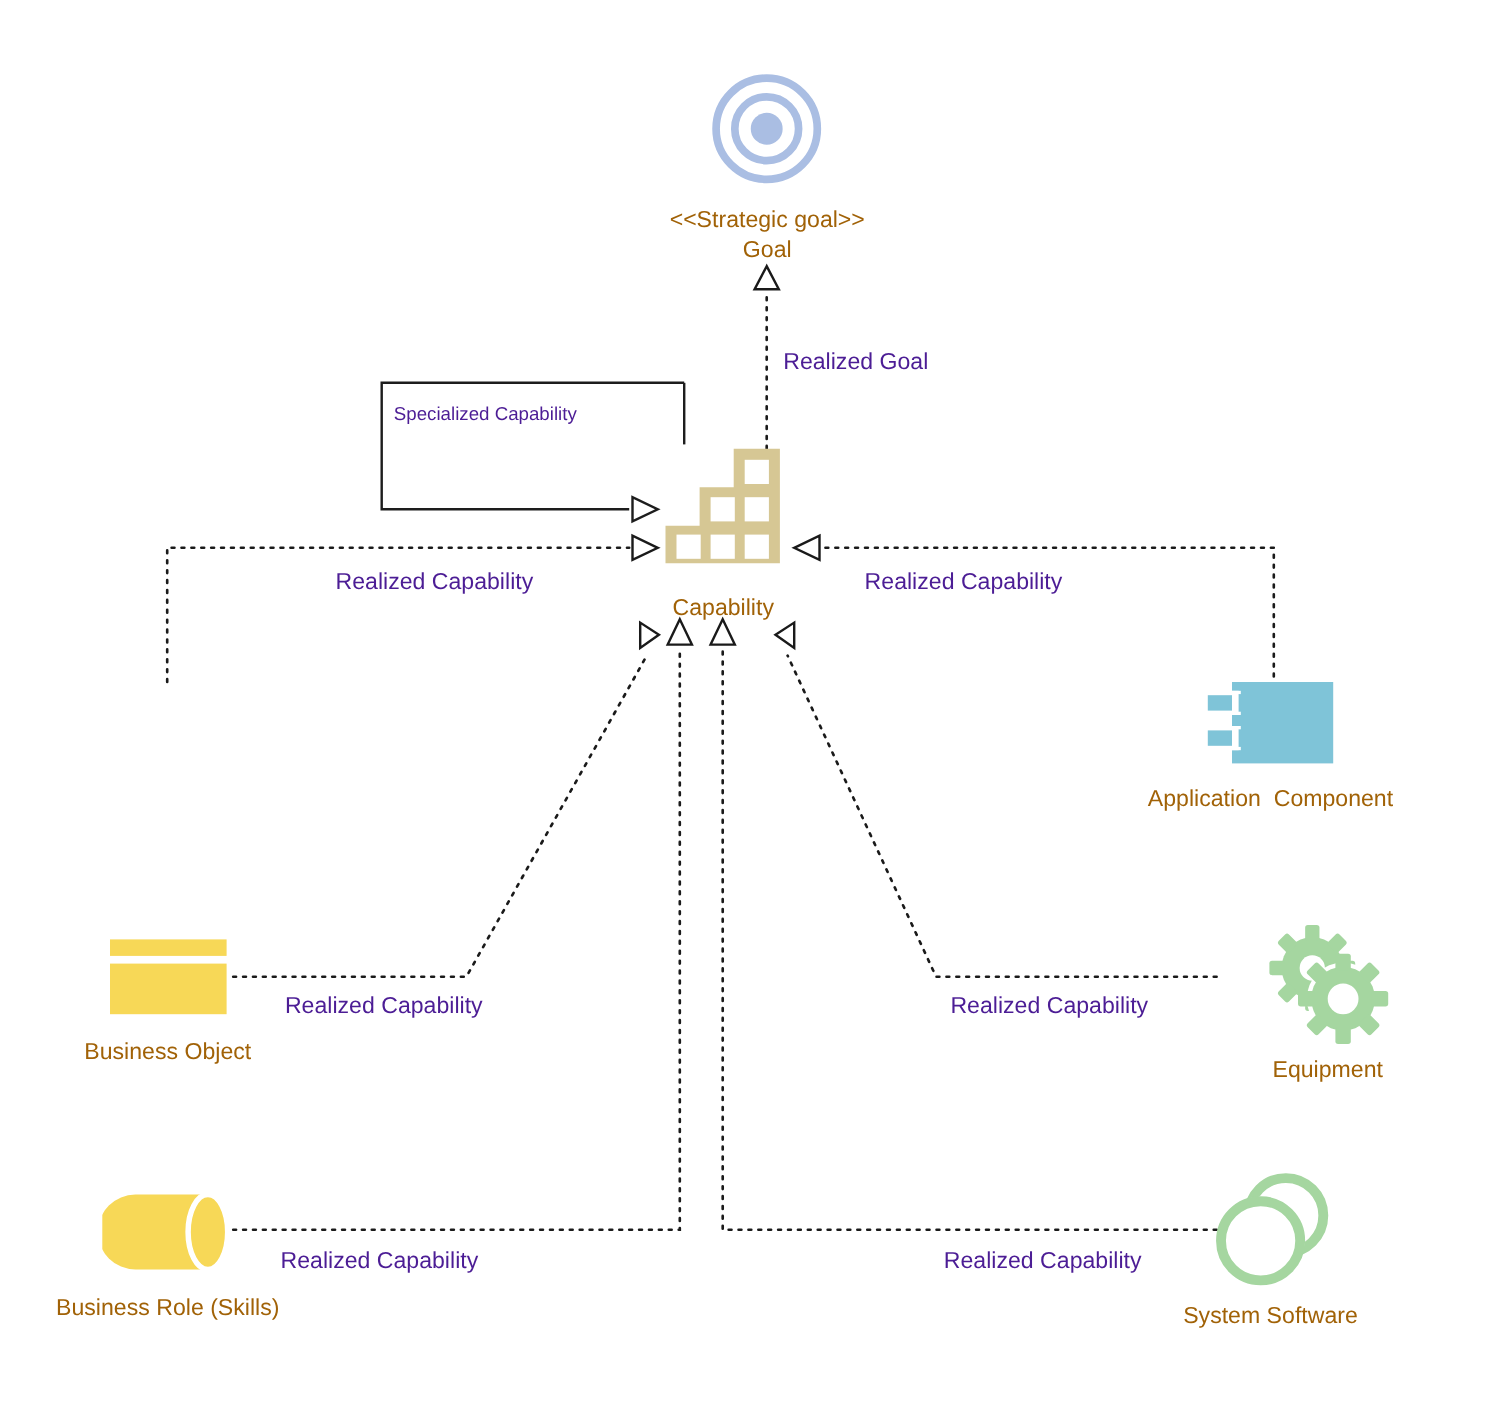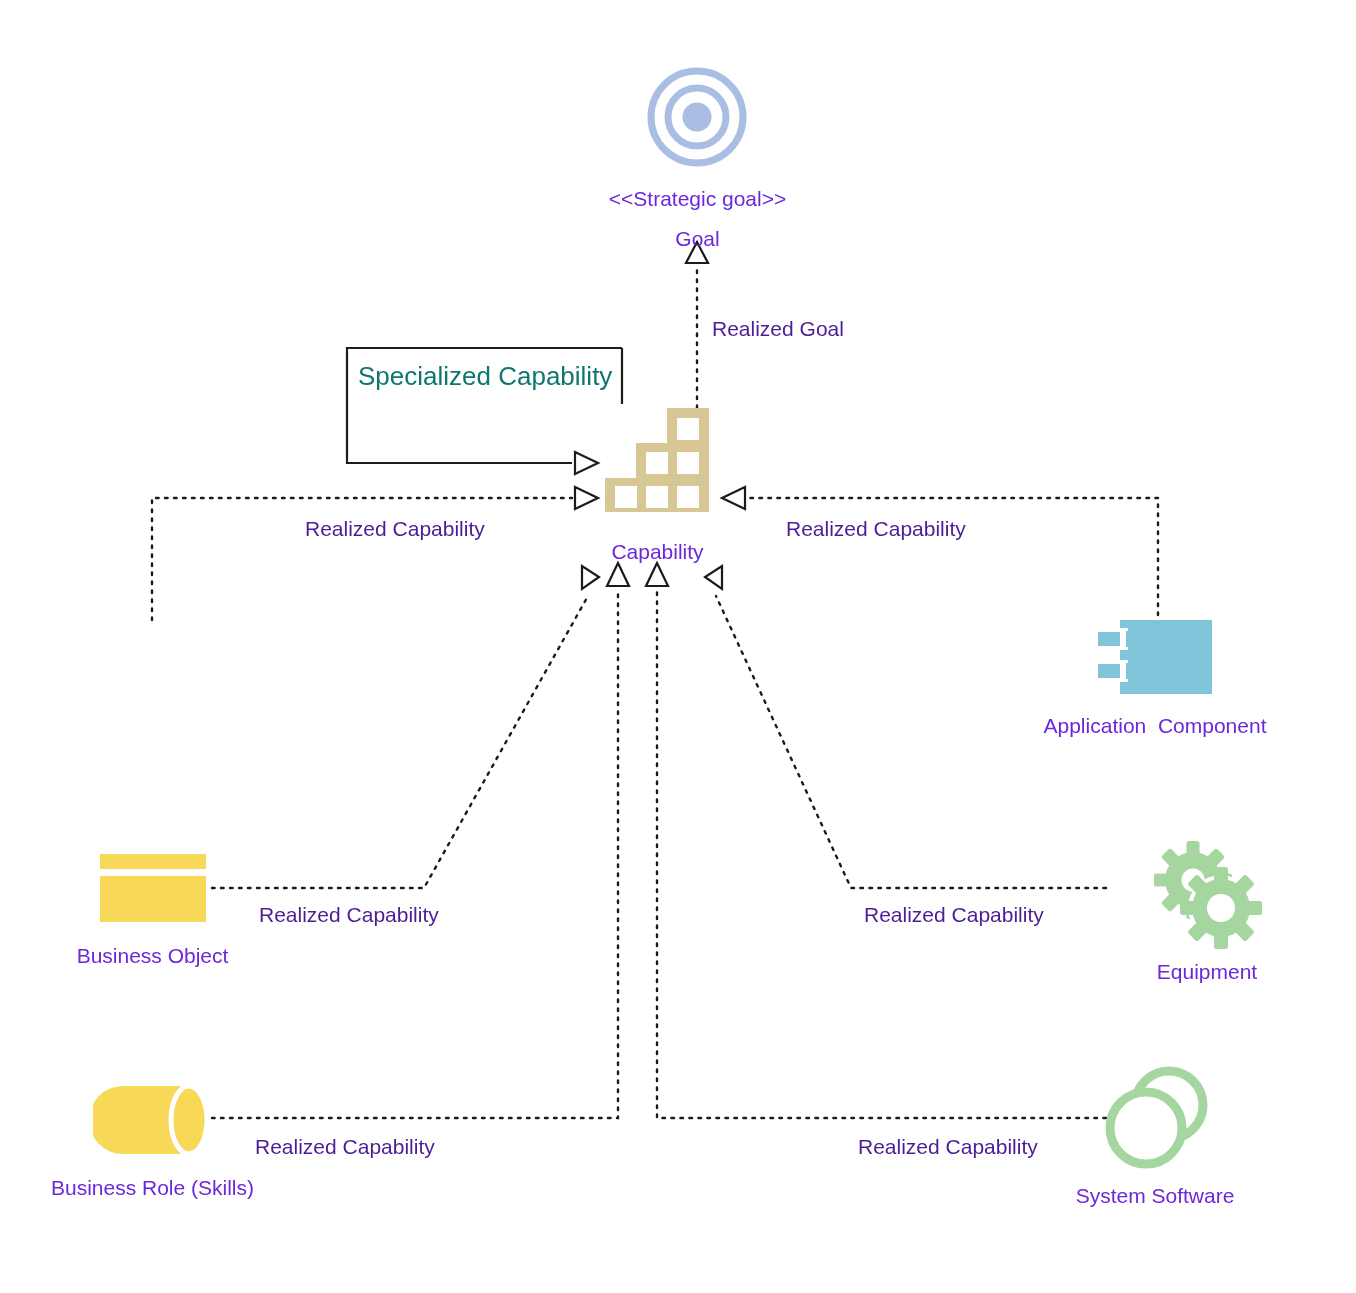--- a/index.html
+++ b/index.html
@@ -28,37 +28,37 @@
   }
   .node {
     position: absolute;
     display: flex;
     flex-direction: column;
     align-items: center;
   }
   .node-label {
     font-size: 21px;
     line-height: 28px;
-    color: #6d28d9;
+    color: #a16207;
     white-space: pre;
     text-align: center;
     margin-top: 6px;
   }
   .edge-label {
     position: absolute;
     font-size: 21px;
     line-height: 25px;
     color: #4c1d95;
     white-space: nowrap;
   }
   .spec-label {
     position: absolute;
-    font-size: 26px;
+    font-size: 17px;
     line-height: 25px;
-    color: #0f766e;
+    color: #4c1d95;
     white-space: nowrap;
     text-align: center;
   }
   .icon-wrap { position: relative; }
 </style>
 </head>
 <body>
 
 <div id="canvas">
 
@@ -125,21 +125,21 @@
 
   <div class="node" style="left:595px; top:60px; width:205px;">
     <div class="icon-wrap">
       <svg width="105" height="115" viewBox="0 0 105 115">
         <circle cx="52" cy="57" r="46" fill="none" stroke="#aabee3" stroke-width="7"></circle>
         <circle cx="52" cy="57" r="29" fill="none" stroke="#aabee3" stroke-width="7"></circle>
         <circle cx="52" cy="57" r="14.5" fill="#aabee3"></circle>
       </svg>
     </div>
     <div class="node-label">&lt;&lt;Strategic goal&gt;&gt;</div>
-    <div class="node-label" style="margin-top:12px;">Goal</div>
+    <div class="node-label" style="margin-top:0;">Goal</div>
   </div>
 
   <div class="node" style="left:580px; top:406px; width:155px;">
     <div class="icon-wrap">
       <svg width="110" height="108" viewBox="0 0 110 108">
 
         <path d="M 64 2 L 106 2 L 106 106 L 2 106 L 2 72 L 33 72 L 33 37 L 64 37 Z" fill="#d6c794"></path>
 
         <rect x="74" y="12" width="22" height="22" fill="#ffffff"></rect>
         <rect x="74" y="46" width="22" height="22" fill="#ffffff"></rect>

